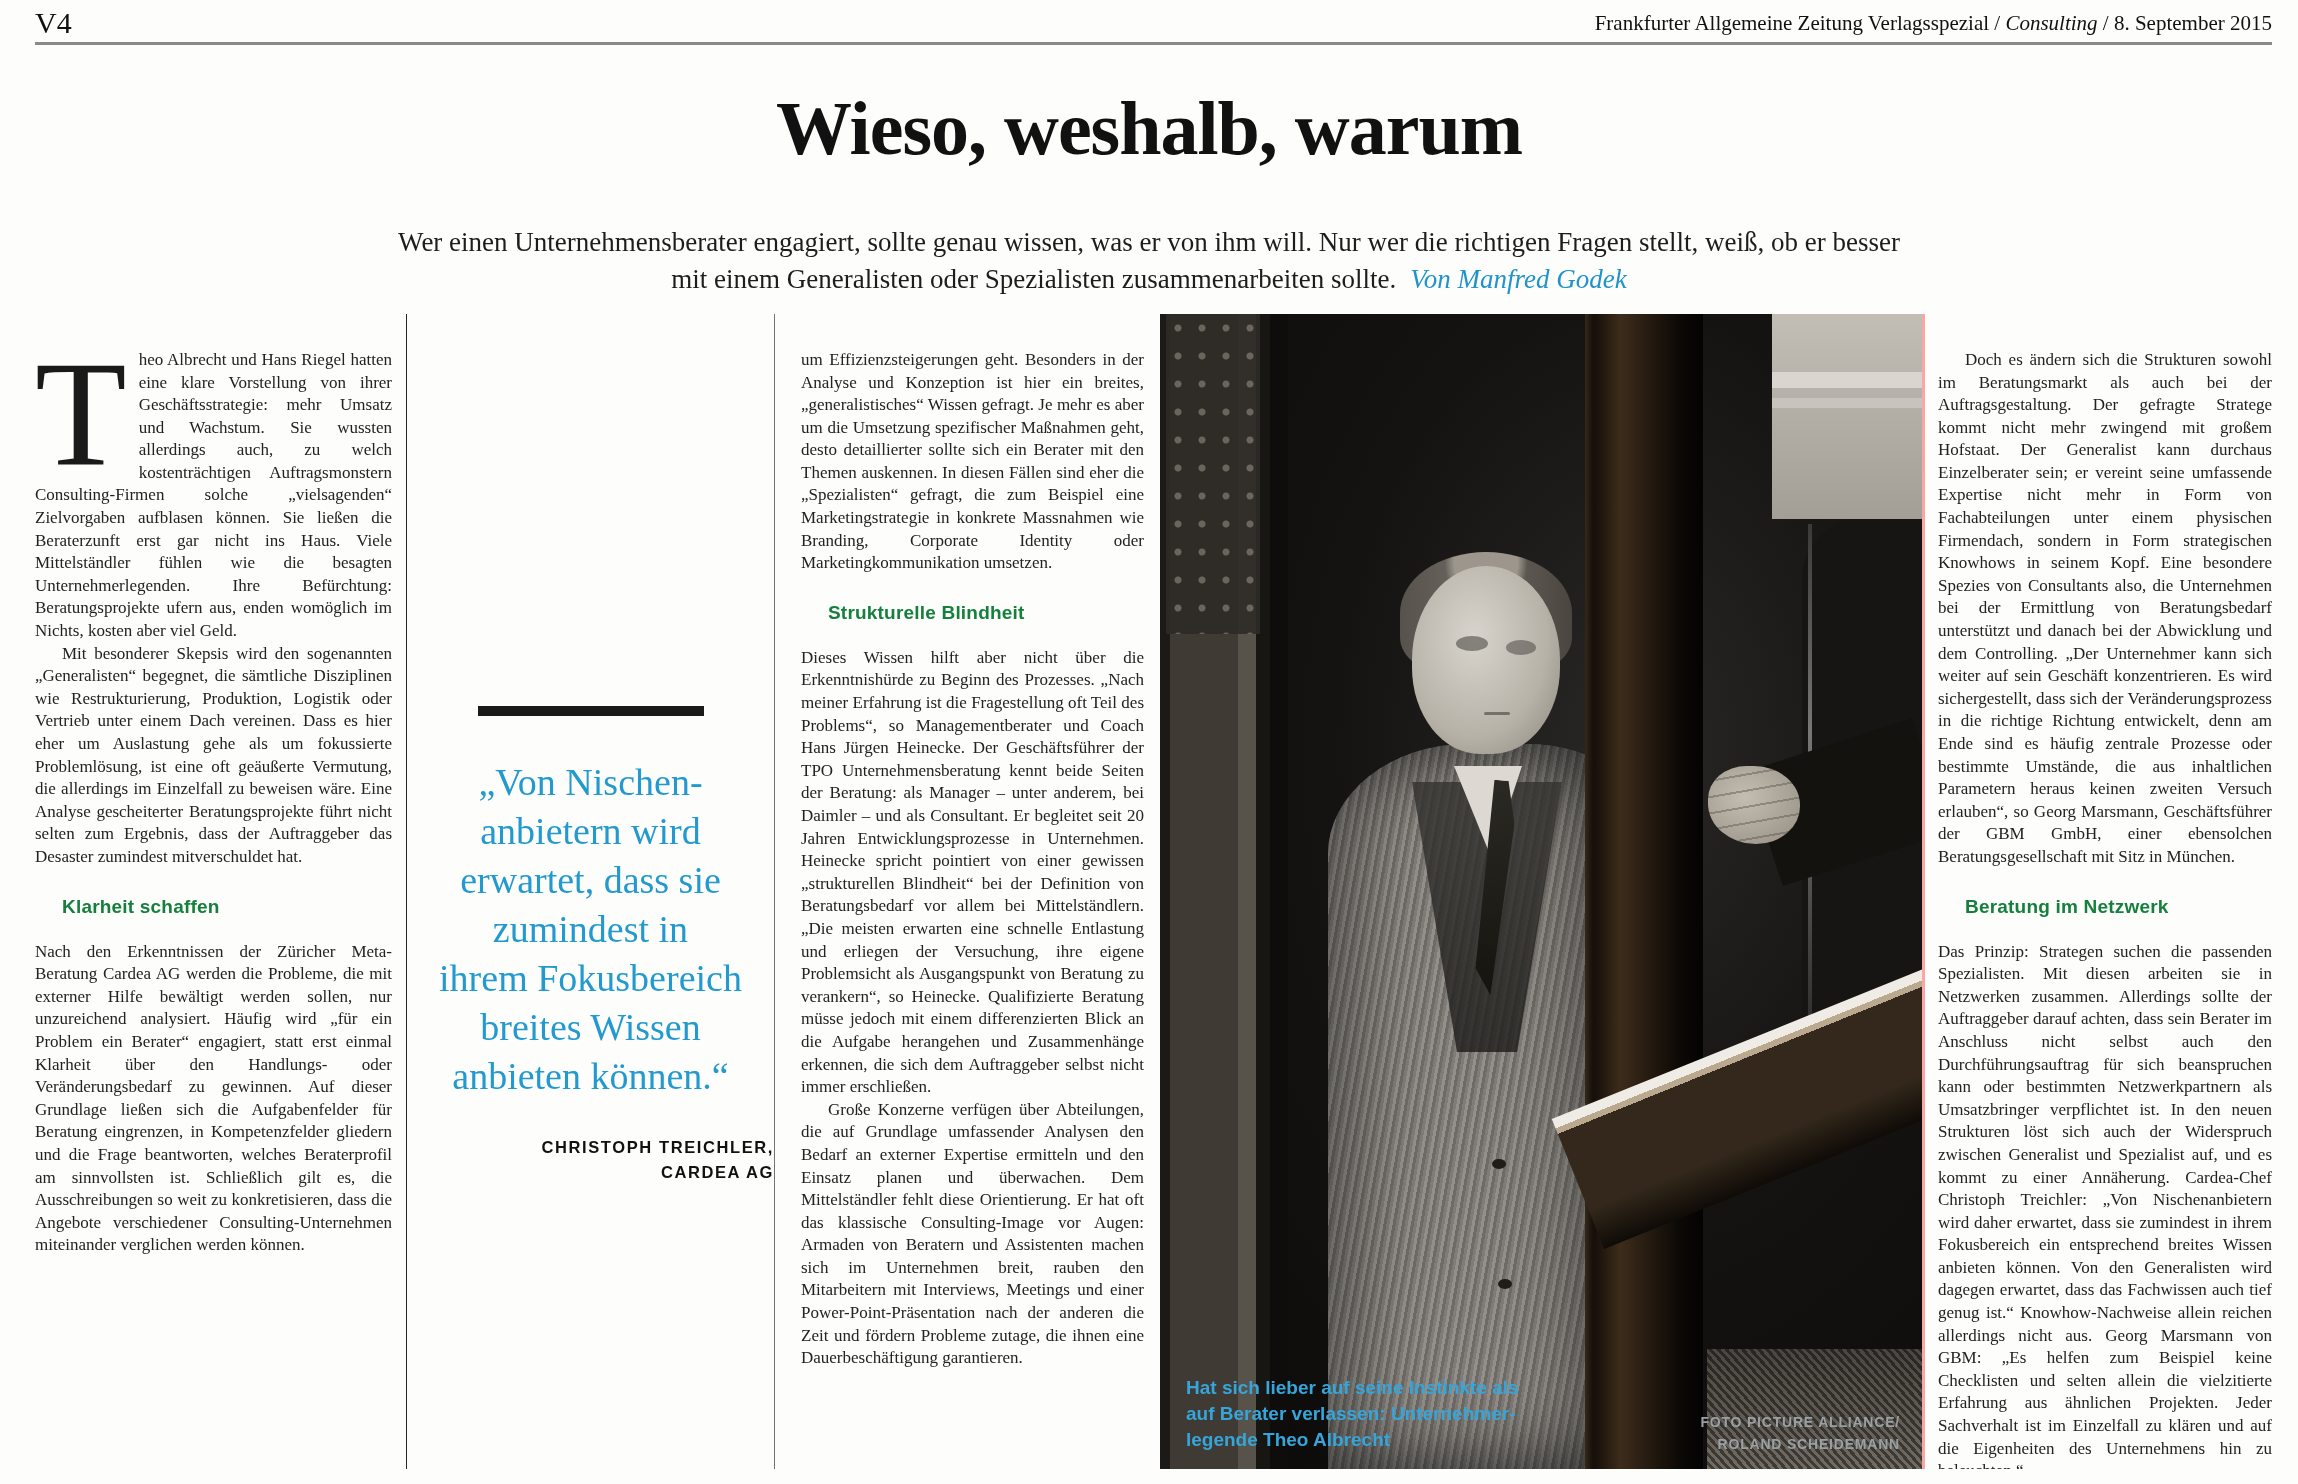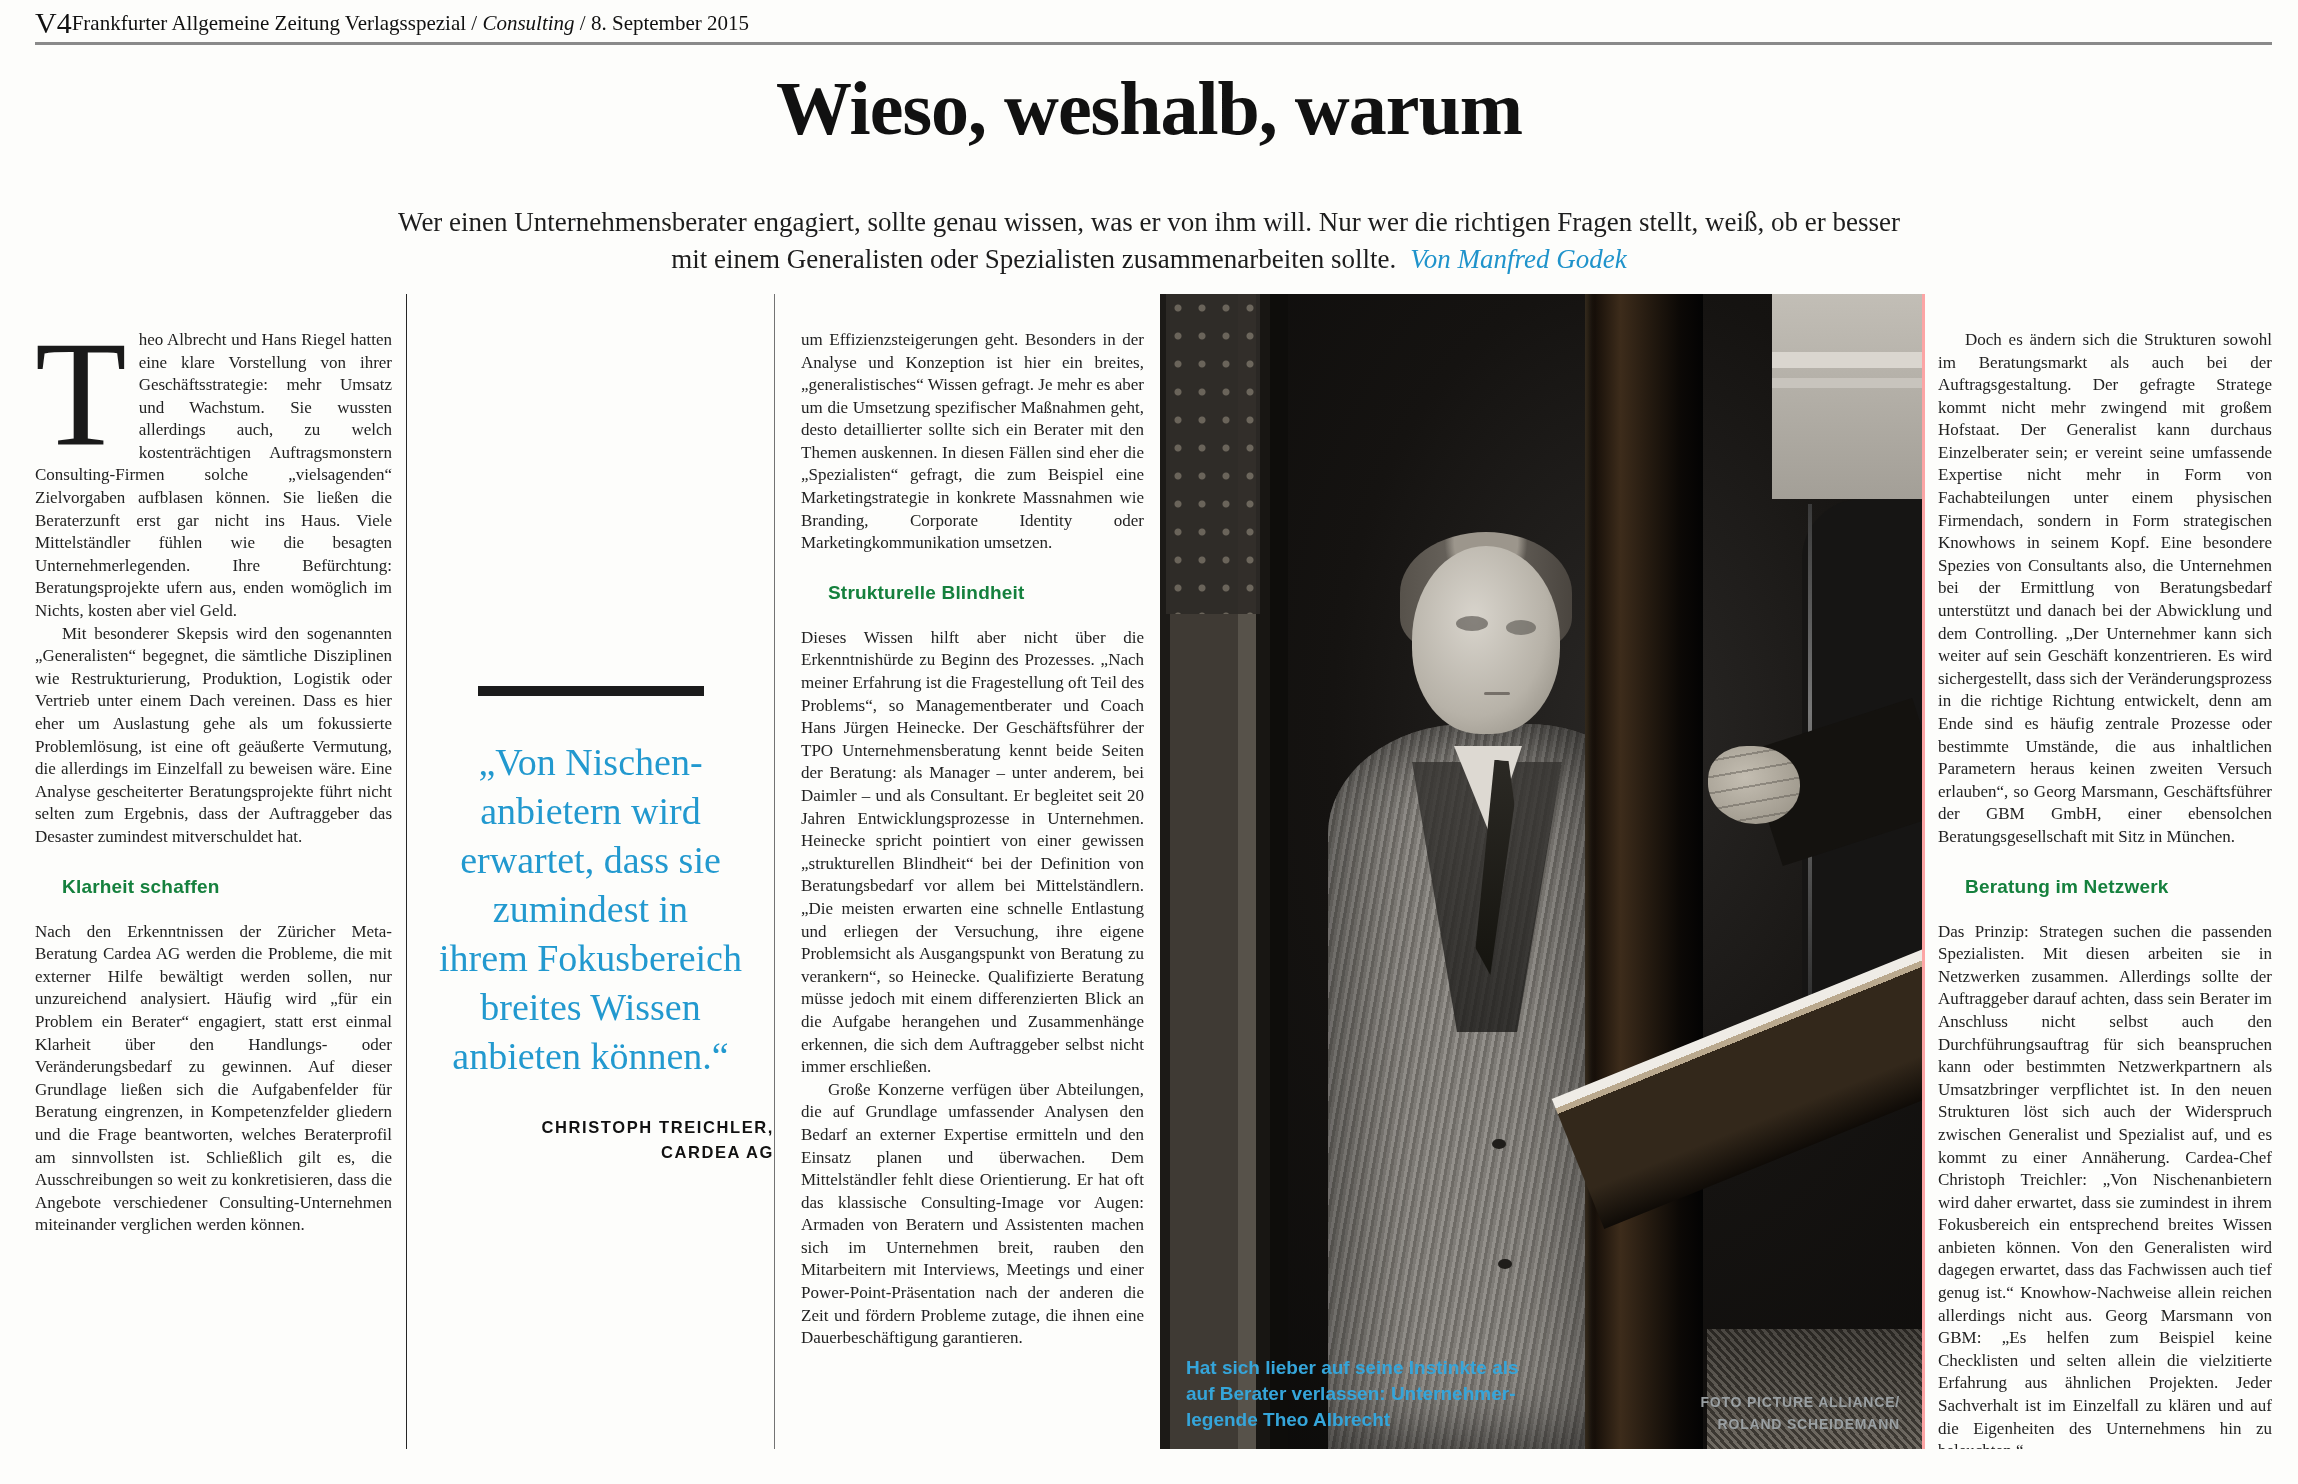--- a/index.html
+++ b/index.html
@@ -2,28 +2,28 @@
 <html lang="de"><head>
 <meta charset="utf-8">
 <style>
   html,body{margin:0;padding:0;background:#e9e9e9;}
   .page{
     position:relative;width:2298px;height:1484px;margin:0 auto;
     background:#fdfdfb;overflow:hidden;
     font-family:"Liberation Serif",serif;color:#1c1c1c;
   }
   
-  .header{display:flex;align-items:flex-end;
+  .header{display:flex;justify-content:space-between;align-items:flex-end;
     padding:6px 26px 0 35px;}
   .page-label{font-size:30px;line-height:34px;color:#111;}
   .masthead{font-size:21px;line-height:34px;color:#111;}
   .masthead .it{font-style:italic;}
   .head-rule{margin:2px 26px 0 35px;height:3px;background:#8a8a8a;}
   
-  .headline{margin-top:18px;text-align:center;font-size:76px;line-height:90px;
+  .headline{margin-top:38px;text-align:center;font-size:76px;line-height:90px;
     font-weight:bold;color:#111;letter-spacing:-1px;}
   .standfirst{margin:44px auto 0;text-align:center;font-size:27px;line-height:37px;color:#1d1d1d;width:1760px;}
   .standfirst .byline{color:#1f93cb;font-style:italic;margin-left:14px;}
   
   .article{display:grid;grid-template-columns:372px 368px 385px 762px 350px;
     margin:16px 26px 0 35px;height:1155px;}
   .bodycol{overflow:hidden;}
   .col1{padding:35px 14px 0 0;border-right:1px solid #262626;}
   .col2{border-right:1px solid #737373;position:relative;}
   .col3{padding:35px 16px 0 26px;}

